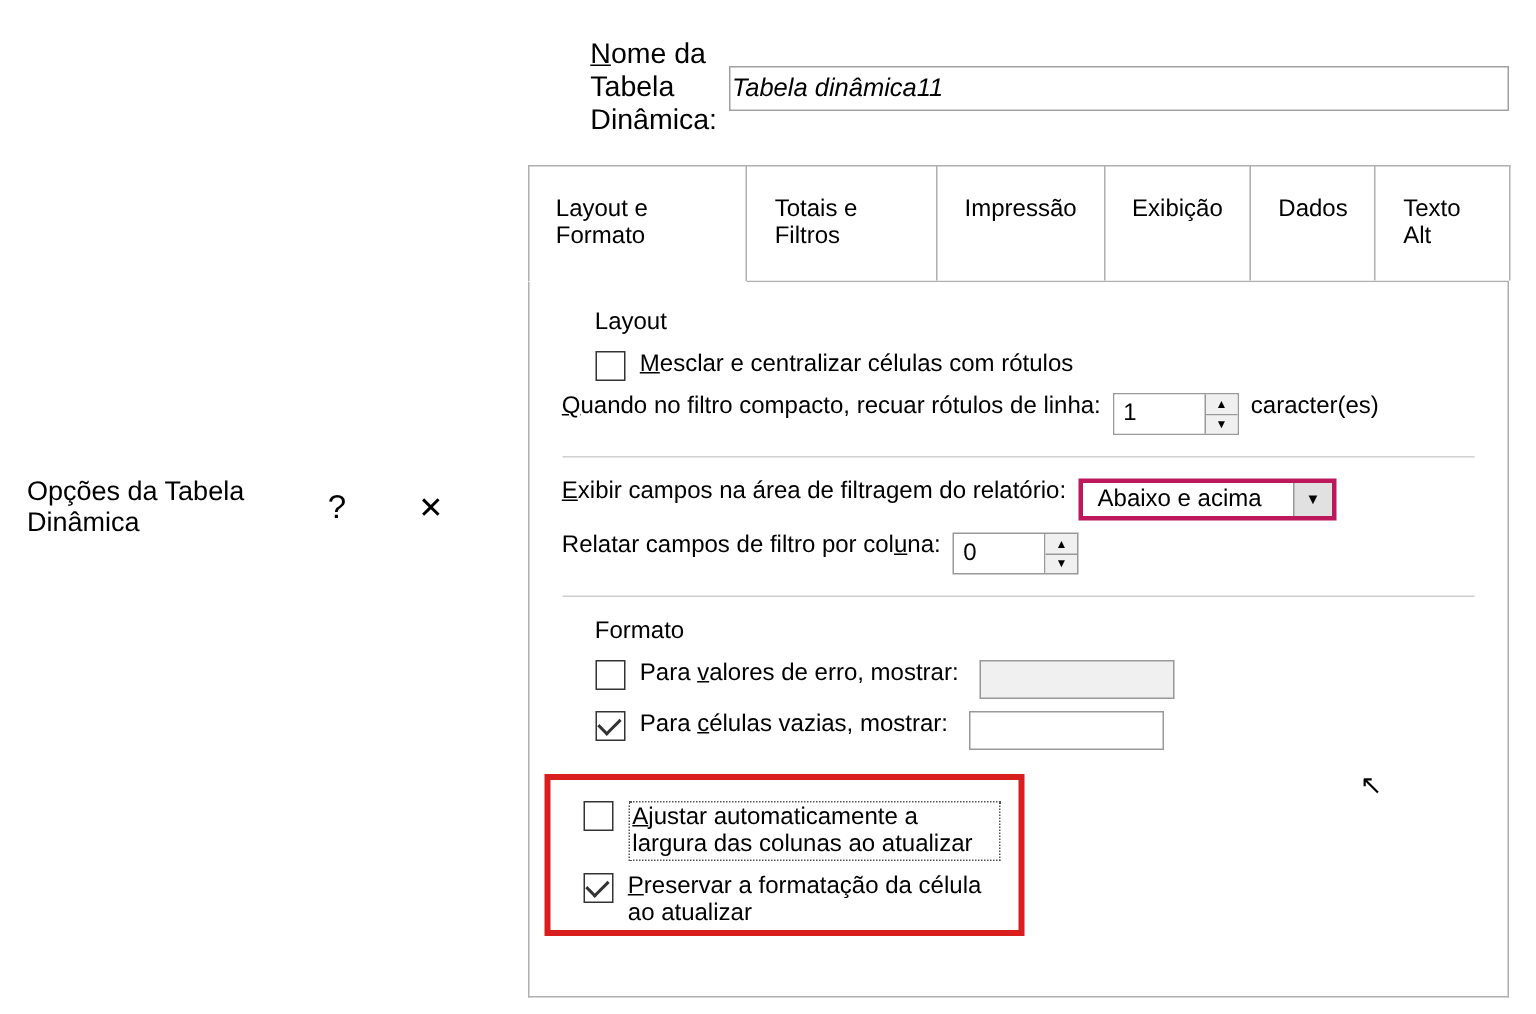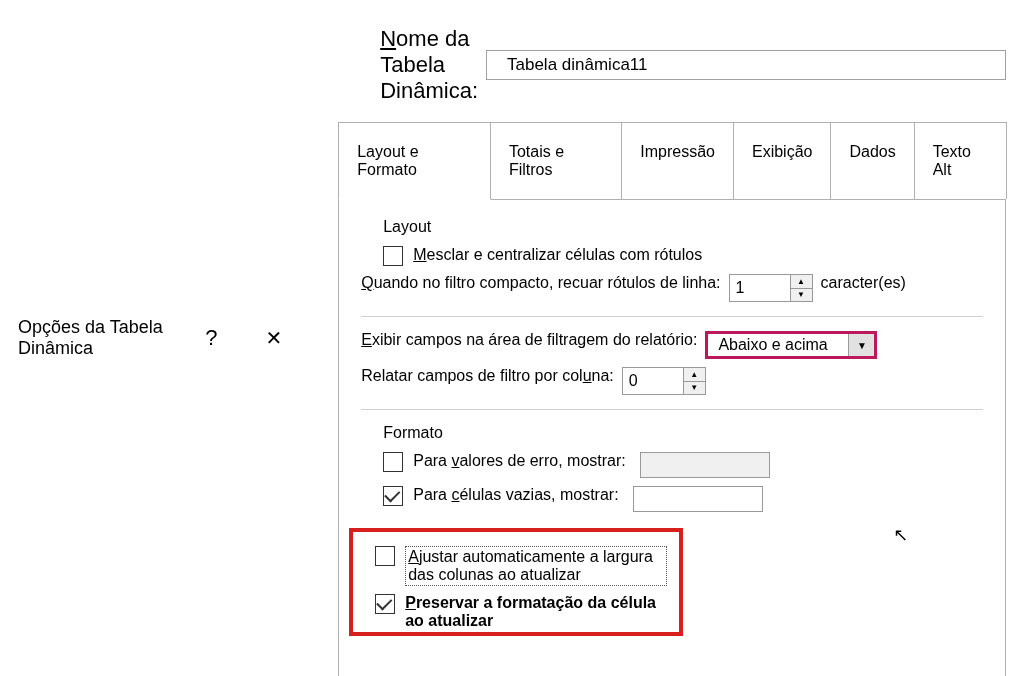--- a/index.html
+++ b/index.html
@@ -40,31 +40,32 @@
       flex: 1;
     }
     .name-row {
       display: flex;
       align-items: center;
       margin-bottom: 18px;
       margin-top: 16px;
     }
     .name-row label {
       margin-right: 8px;
-      font-size: 22px;
+      font-size: 19px;
       margin-left: 48px;
     }
     .underline { text-decoration: underline; }
     input[type="text"].name-input {
       flex: 0 0 520px;
       height: 30px;
-      padding: 2px 20px;
+      padding: 2px 1px;
       border: 1px solid #a0a0a0;
       font-family: inherit;
       font-size: 17px;
+      font-style: italic;
     }
     .tabs {
       display: flex;
       border-bottom: 1px solid #b0b0b0;
       position: relative;
       margin-left: 6px;
     }
     .tab {
       padding: 20px 18px;
       font-size: 16px;
@@ -287,21 +288,21 @@
         <span><span>Para </span><span class="underline">c</span><span>élulas vazias, mostrar:</span></span>
         <input type="text" class="small-input" style="">
       </div>
 
       <div class="highlight-box" style="position:relative;">
         <span class="cursor" style="left:540px; top:-8px;">↖</span>
         <div class="row" style="margin-top:0; margin-left:10px;">
           <span class="checkbox"></span>
           <span class="dotted-focus"><span class="underline">A</span><span>justar automaticamente a largura das colunas ao atualizar</span></span>
         </div>
-        <div class="row" style="margin-left:10px; margin-bottom:0;font-weight:bold;">
+        <div class="row" style="margin-left:10px; margin-bottom:0;">
           <span class="checkbox checked"></span>
           <span><span class="underline">P</span><span>reservar a formatação da célula ao atualizar</span></span>
         </div>
       </div>
 
     </div>
   </div>
 </div>
 
 </body></html>

